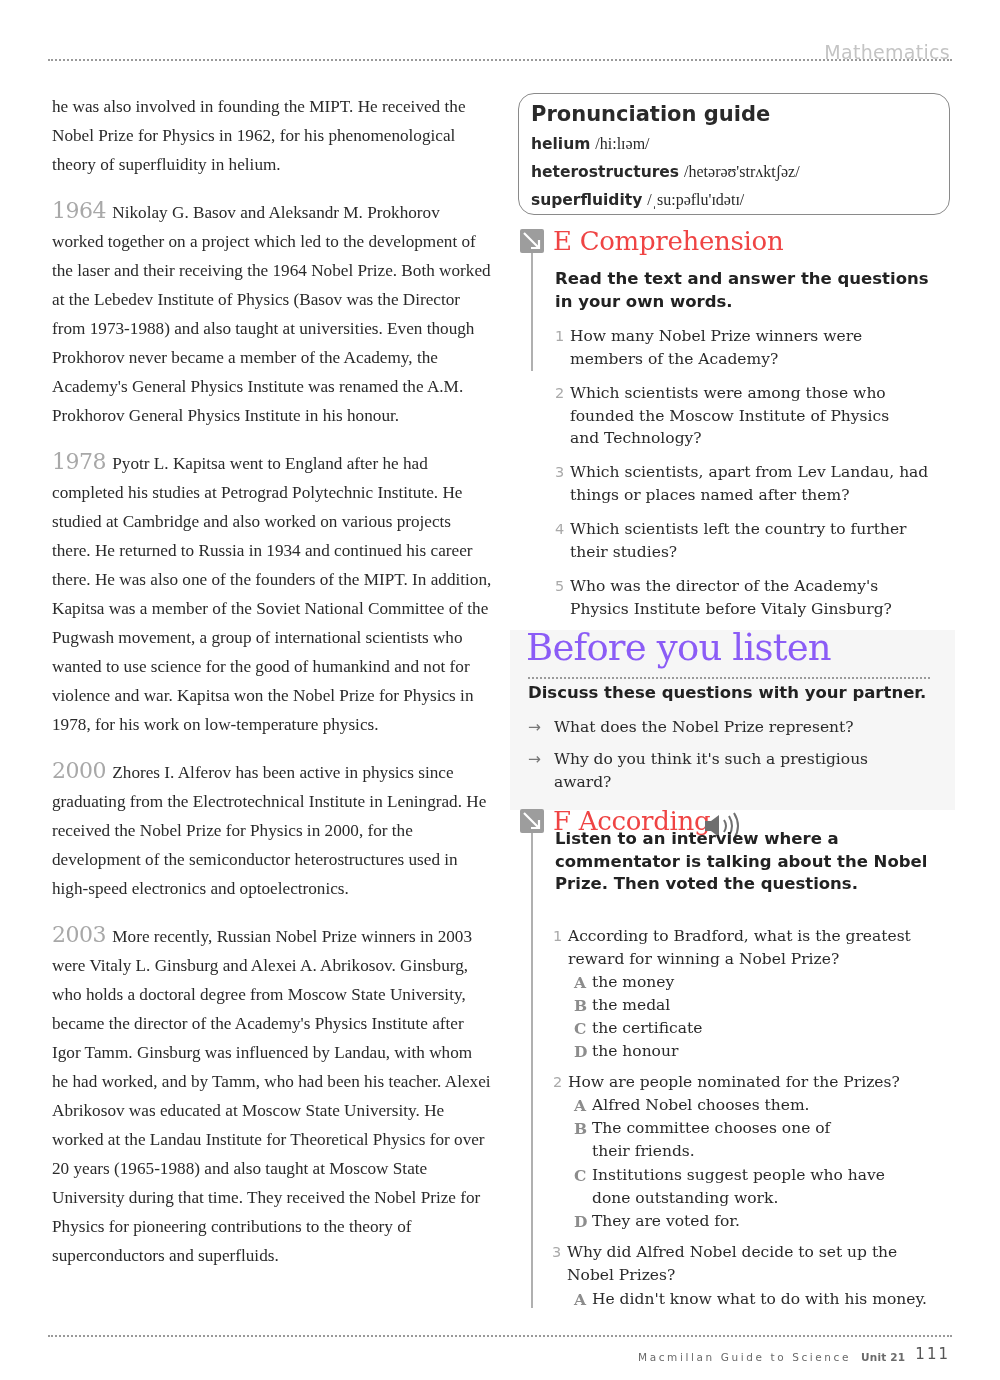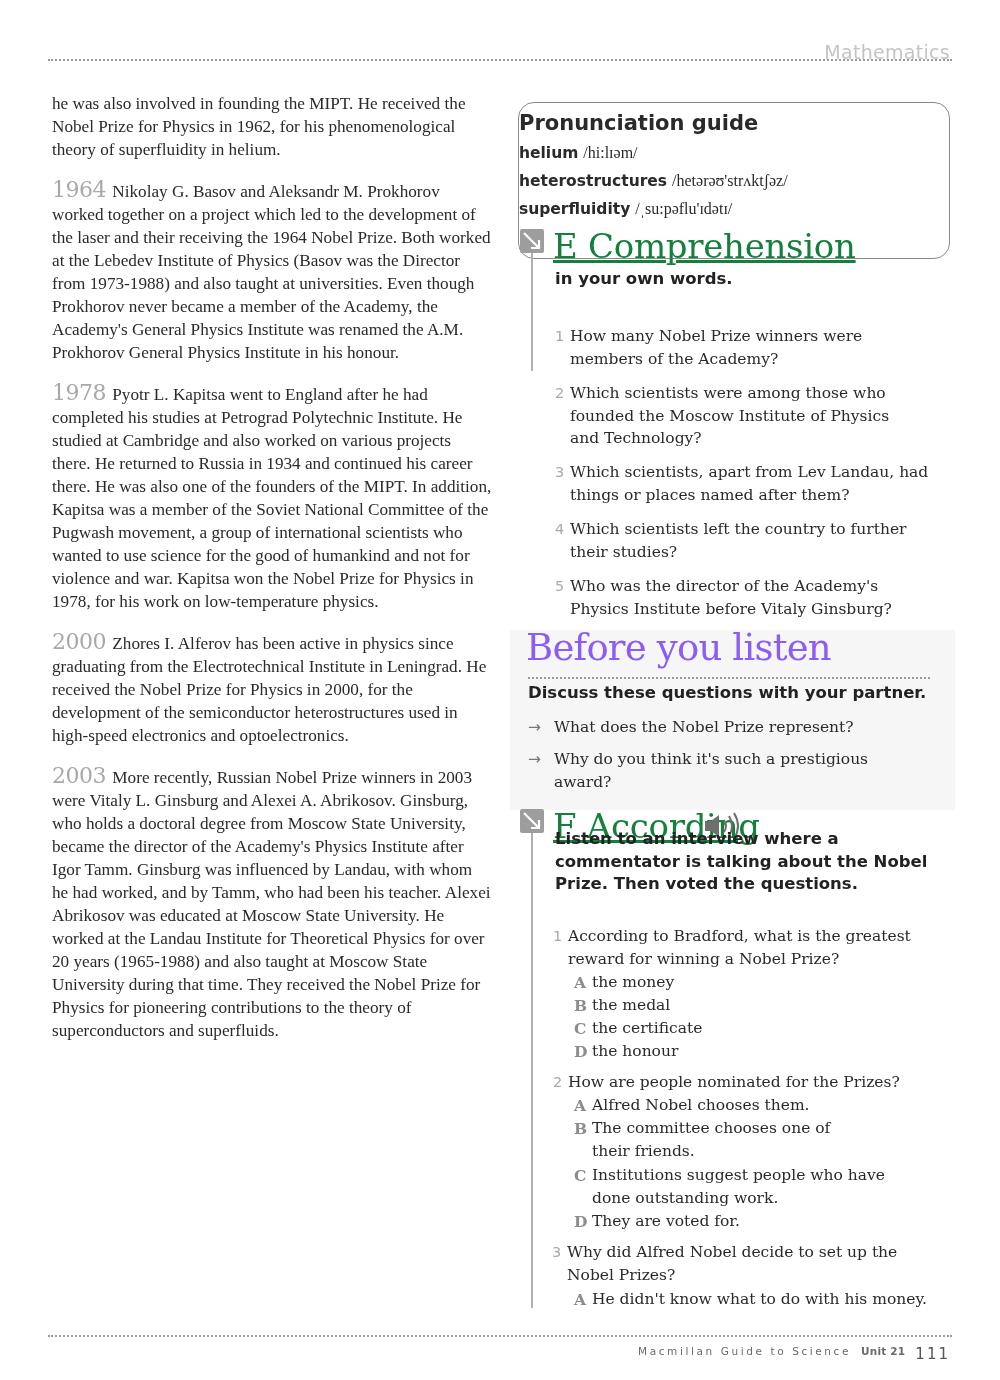--- a/index.html
+++ b/index.html
@@ -8,48 +8,47 @@
 
   .hdr-subject {
     position: absolute; right: 50px; top: 41px;
     font-family: "DejaVu Sans", sans-serif; font-size: 19px; color: #c4c4c4; letter-spacing: 0.3px;
   }
   .dotline { position: absolute; height: 0; border-top: 2px dotted #9a9a9a; }
 
   
   .left {
     position: absolute; left: 52px; top: 92px; width: 440px;
-    font-family: "Liberation Serif", serif; font-size: 17.2px; line-height: 23px; color: #2a2a2a;
+    font-family: "Liberation Serif", serif; font-size: 17.2px; line-height: 29px; color: #2a2a2a;
   }
   .left p { margin-bottom: 17px; }
   .left .year {
     font-family: "DejaVu Serif", serif; font-size: 22px; color: #a8a8a8; font-weight: 300;
     letter-spacing: -0.5px; margin-right: 2px;
   }
 
   
   .pron-box {
-    position: absolute; left: 518px; top: 93px; width: 432px; height: 157px;
-    border: 1.5px solid #8a8a8a; border-radius: 16px; padding: 4px 0;
+    position: absolute; left: 518px; top: 93px; width: 432px; height: 122px;
+    border: 1.5px solid #8a8a8a; border-radius: 16px; padding: 4px 12px;
     font-family: "DejaVu Sans", sans-serif;
-    margin-top: 9px;
   }
   .pron-title { font-size: 21px; font-weight: bold; color: #2a2a2a; line-height: 32px; }
   .pron-row { font-size: 15.5px; line-height: 28px; color: #2a2a2a; }
   .pron-row b { font-weight: bold; }
   .pron-row .ipa { font-family: "Liberation Serif", serif; font-size: 16px; }
 
   .sec-icon {
     position: absolute; width: 24px; height: 24px; background: #9d9d9d; border-radius: 2px;
   }
   .sec-icon svg { display: block; }
   .sec-rule { position: absolute; width: 2px; background: #b0b0b0; }
   .sec-title {
-    position: absolute; font-family: "DejaVu Serif", serif; font-size: 34px; color: #15803d;
-    font-weight: normal; letter-spacing: -0.3px; text-decoration: underline;
+    position: absolute; font-family: "DejaVu Serif", serif; font-size: 26px; color: #ef4444;
+    font-weight: normal; letter-spacing: -0.3px;
   }
   .instr {
     position: absolute; font-family: "DejaVu Sans", sans-serif; font-weight: bold; font-size: 16.5px;
     line-height: 22.5px; color: #222;
   }
   .q {
     position: absolute; font-family: "DejaVu Serif", serif; font-size: 15.5px; line-height: 22.5px; color: #2a2a2a;
   }
   .q .num {
     position: absolute; left: -15px; top: 0; color: #a9a9a9; font-family: "DejaVu Sans", sans-serif; font-size: 14.5px;
@@ -68,21 +67,21 @@
   }
   .bullet {
     position: absolute; font-family: "DejaVu Serif", serif; font-size: 15.5px; line-height: 22.5px; color: #2a2a2a;
   }
   .bullet .arr { position: absolute; left: -26px; top: 0; color: #777; font-family: "DejaVu Sans", sans-serif; }
 
   .speaker { position: absolute; left: 703px; top: 811px; }
 
   .footer {
     position: absolute; right: 50px; top: 1345px; font-family: "DejaVu Sans", sans-serif; color: #6a6a6a;
-    display: flex; align-items: flex-start; gap: 10px;
+    display: flex; align-items: flex-end; gap: 10px;
   }
   .footer .series { font-size: 10.5px; letter-spacing: 2.6px; }
   .footer .unit { font-size: 10.5px; letter-spacing: 0.2px; font-weight: bold; }
   .footer .page { font-size: 15px; letter-spacing: 2px; color: #555; }
 </style>
 </head>
 <body>
 
 <div class="hdr-subject">Mathematics</div>
 <div class="dotline" style="left:48px; right:48px; top:59px;"></div>
@@ -104,20 +103,21 @@
 
 <div class="sec-icon" style="left:520px; top:229px;">
   <svg width="24" height="24" viewBox="0 0 24 24">
       <line x1="4" y1="4" x2="19" y2="19" stroke="#fff" stroke-width="2.2"></line>
       <polyline points="11,19 19,19 19,11" fill="none" stroke="#fff" stroke-width="2.2"></polyline>
     </svg>
 </div>
 <div class="sec-rule" style="left:531px; top:253px; height:118px;"></div>
 <div class="sec-title" style="left:553px; top:226px;">E Comprehension</div>
 <div class="instr" style="left:555px; top:268px;">
+  <div>Read the text and answer the questions</div>
   <div>in your own words.</div>
 </div>
 
 <div class="q" style="left:570px; top:325px;">
   <span class="num">1</span>
   <div>How many Nobel Prize winners were</div>
   <div>members of the Academy?</div>
 </div>
 <div class="q" style="left:570px; top:382px;">
   <span class="num">2</span>

